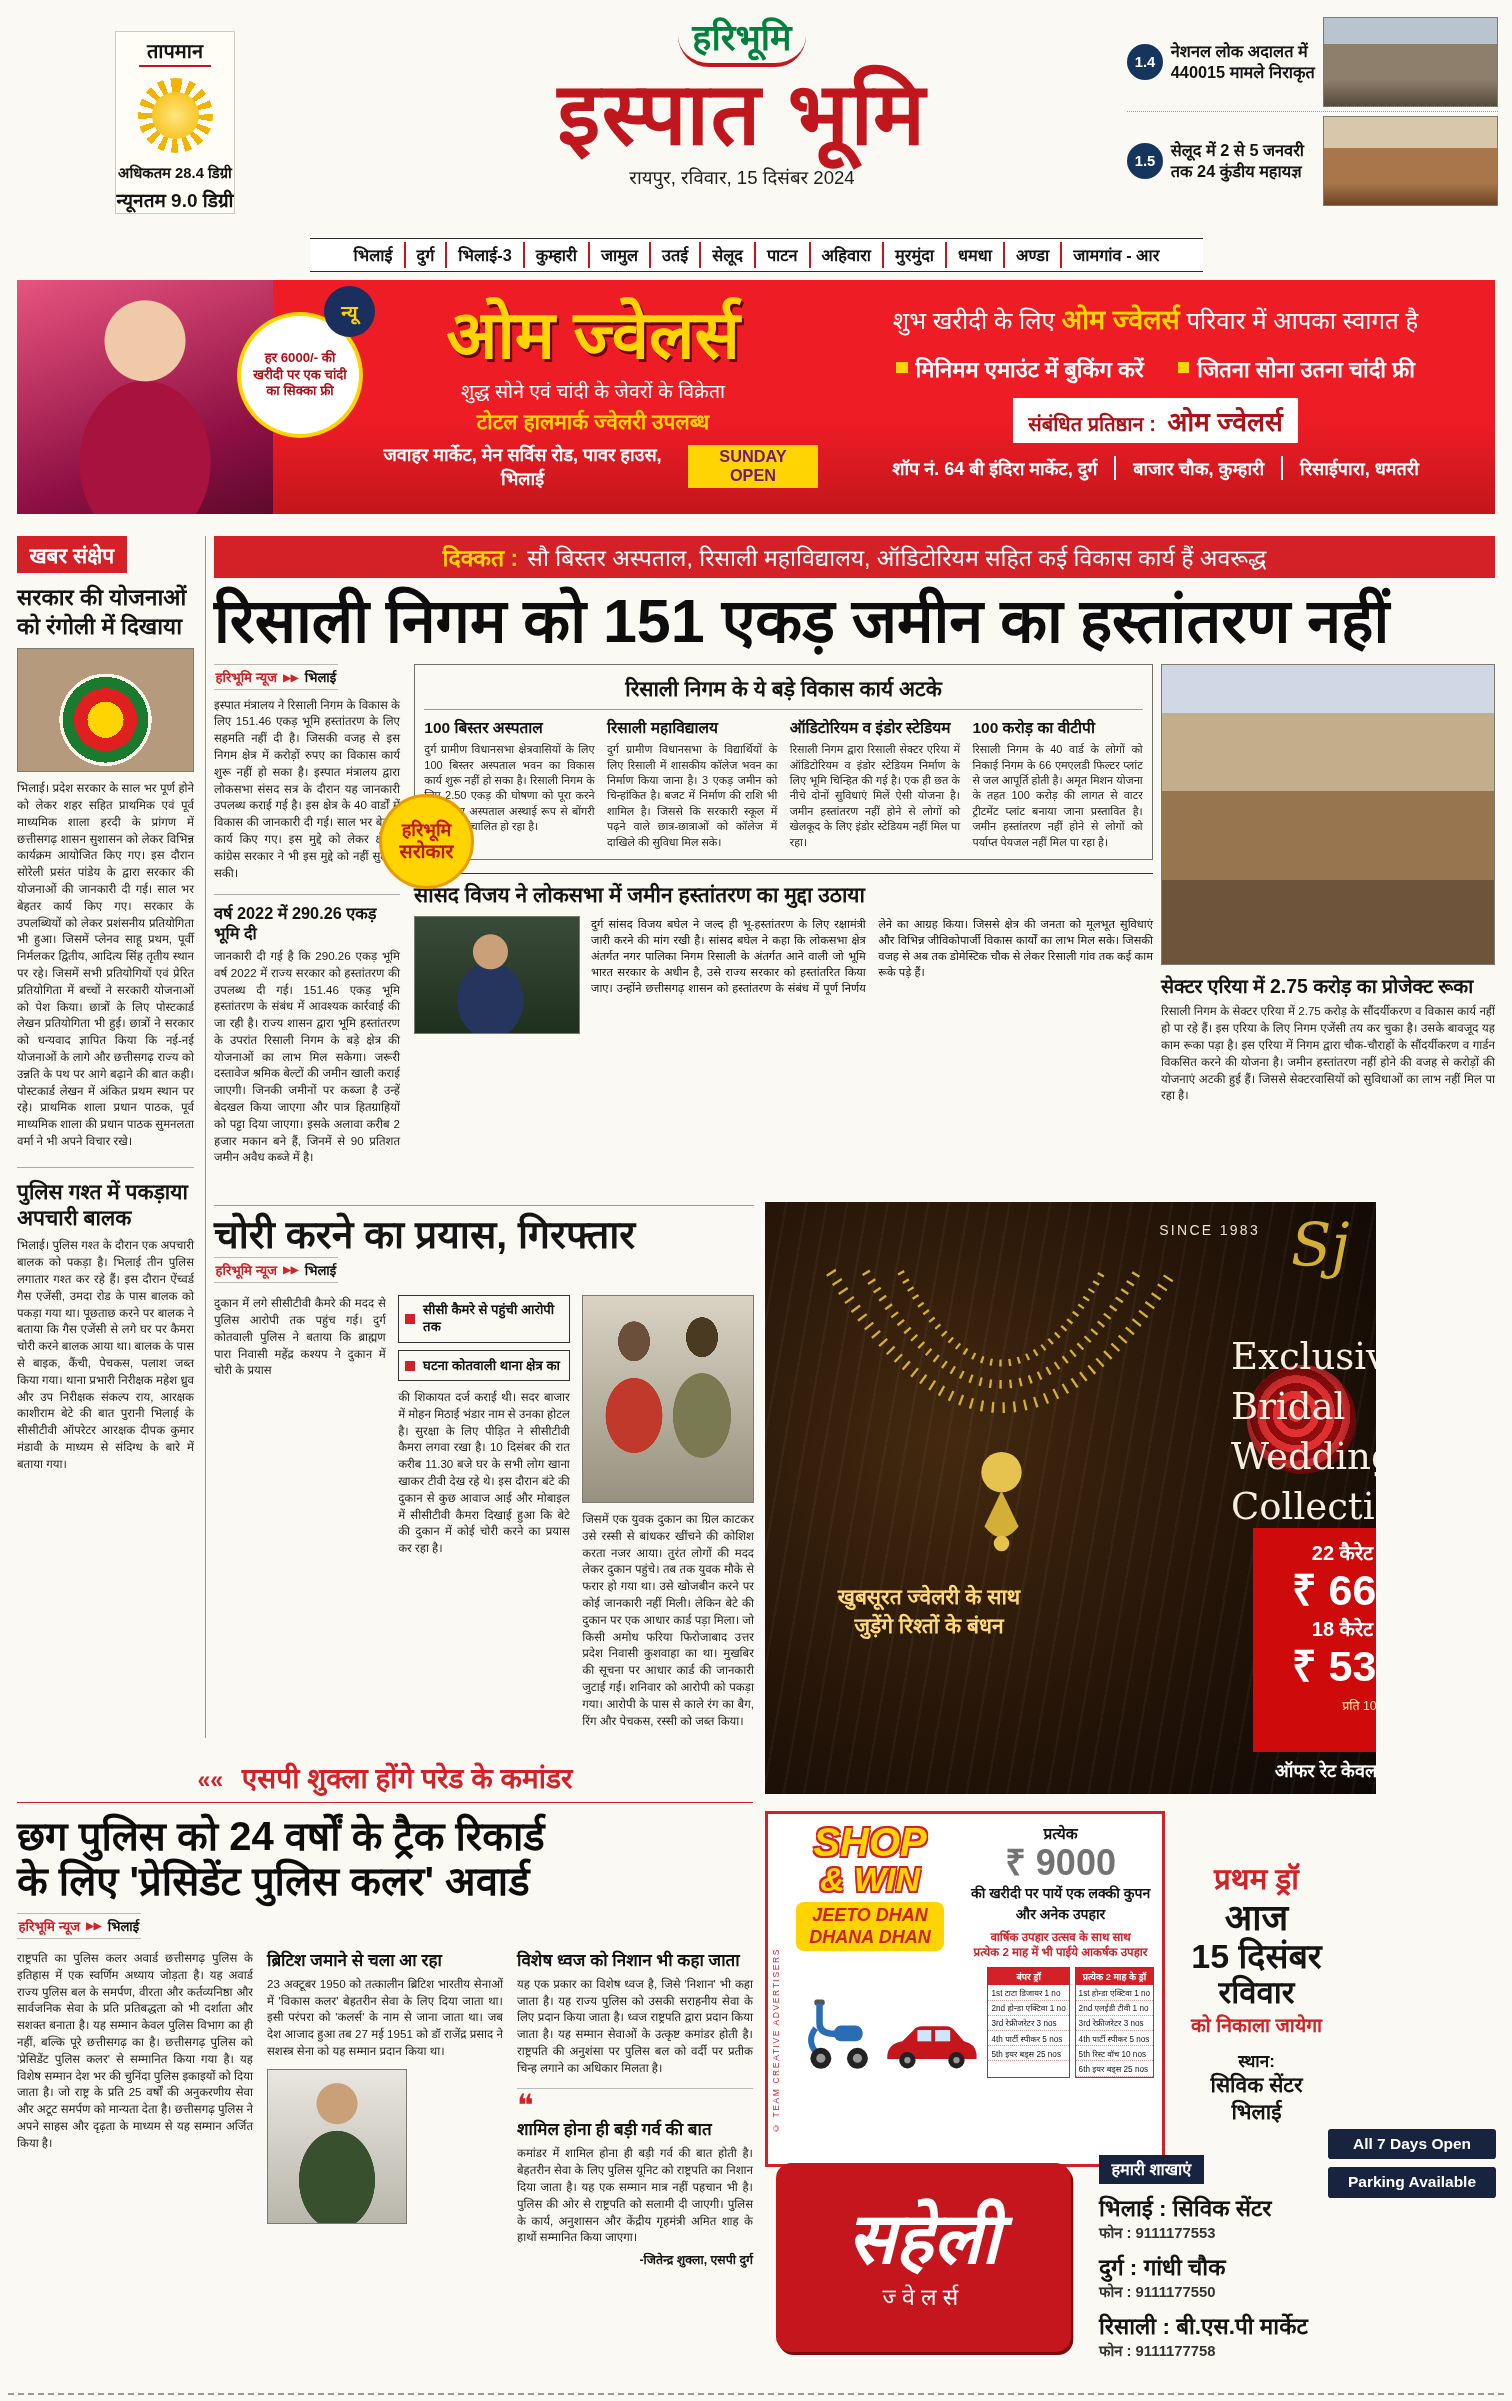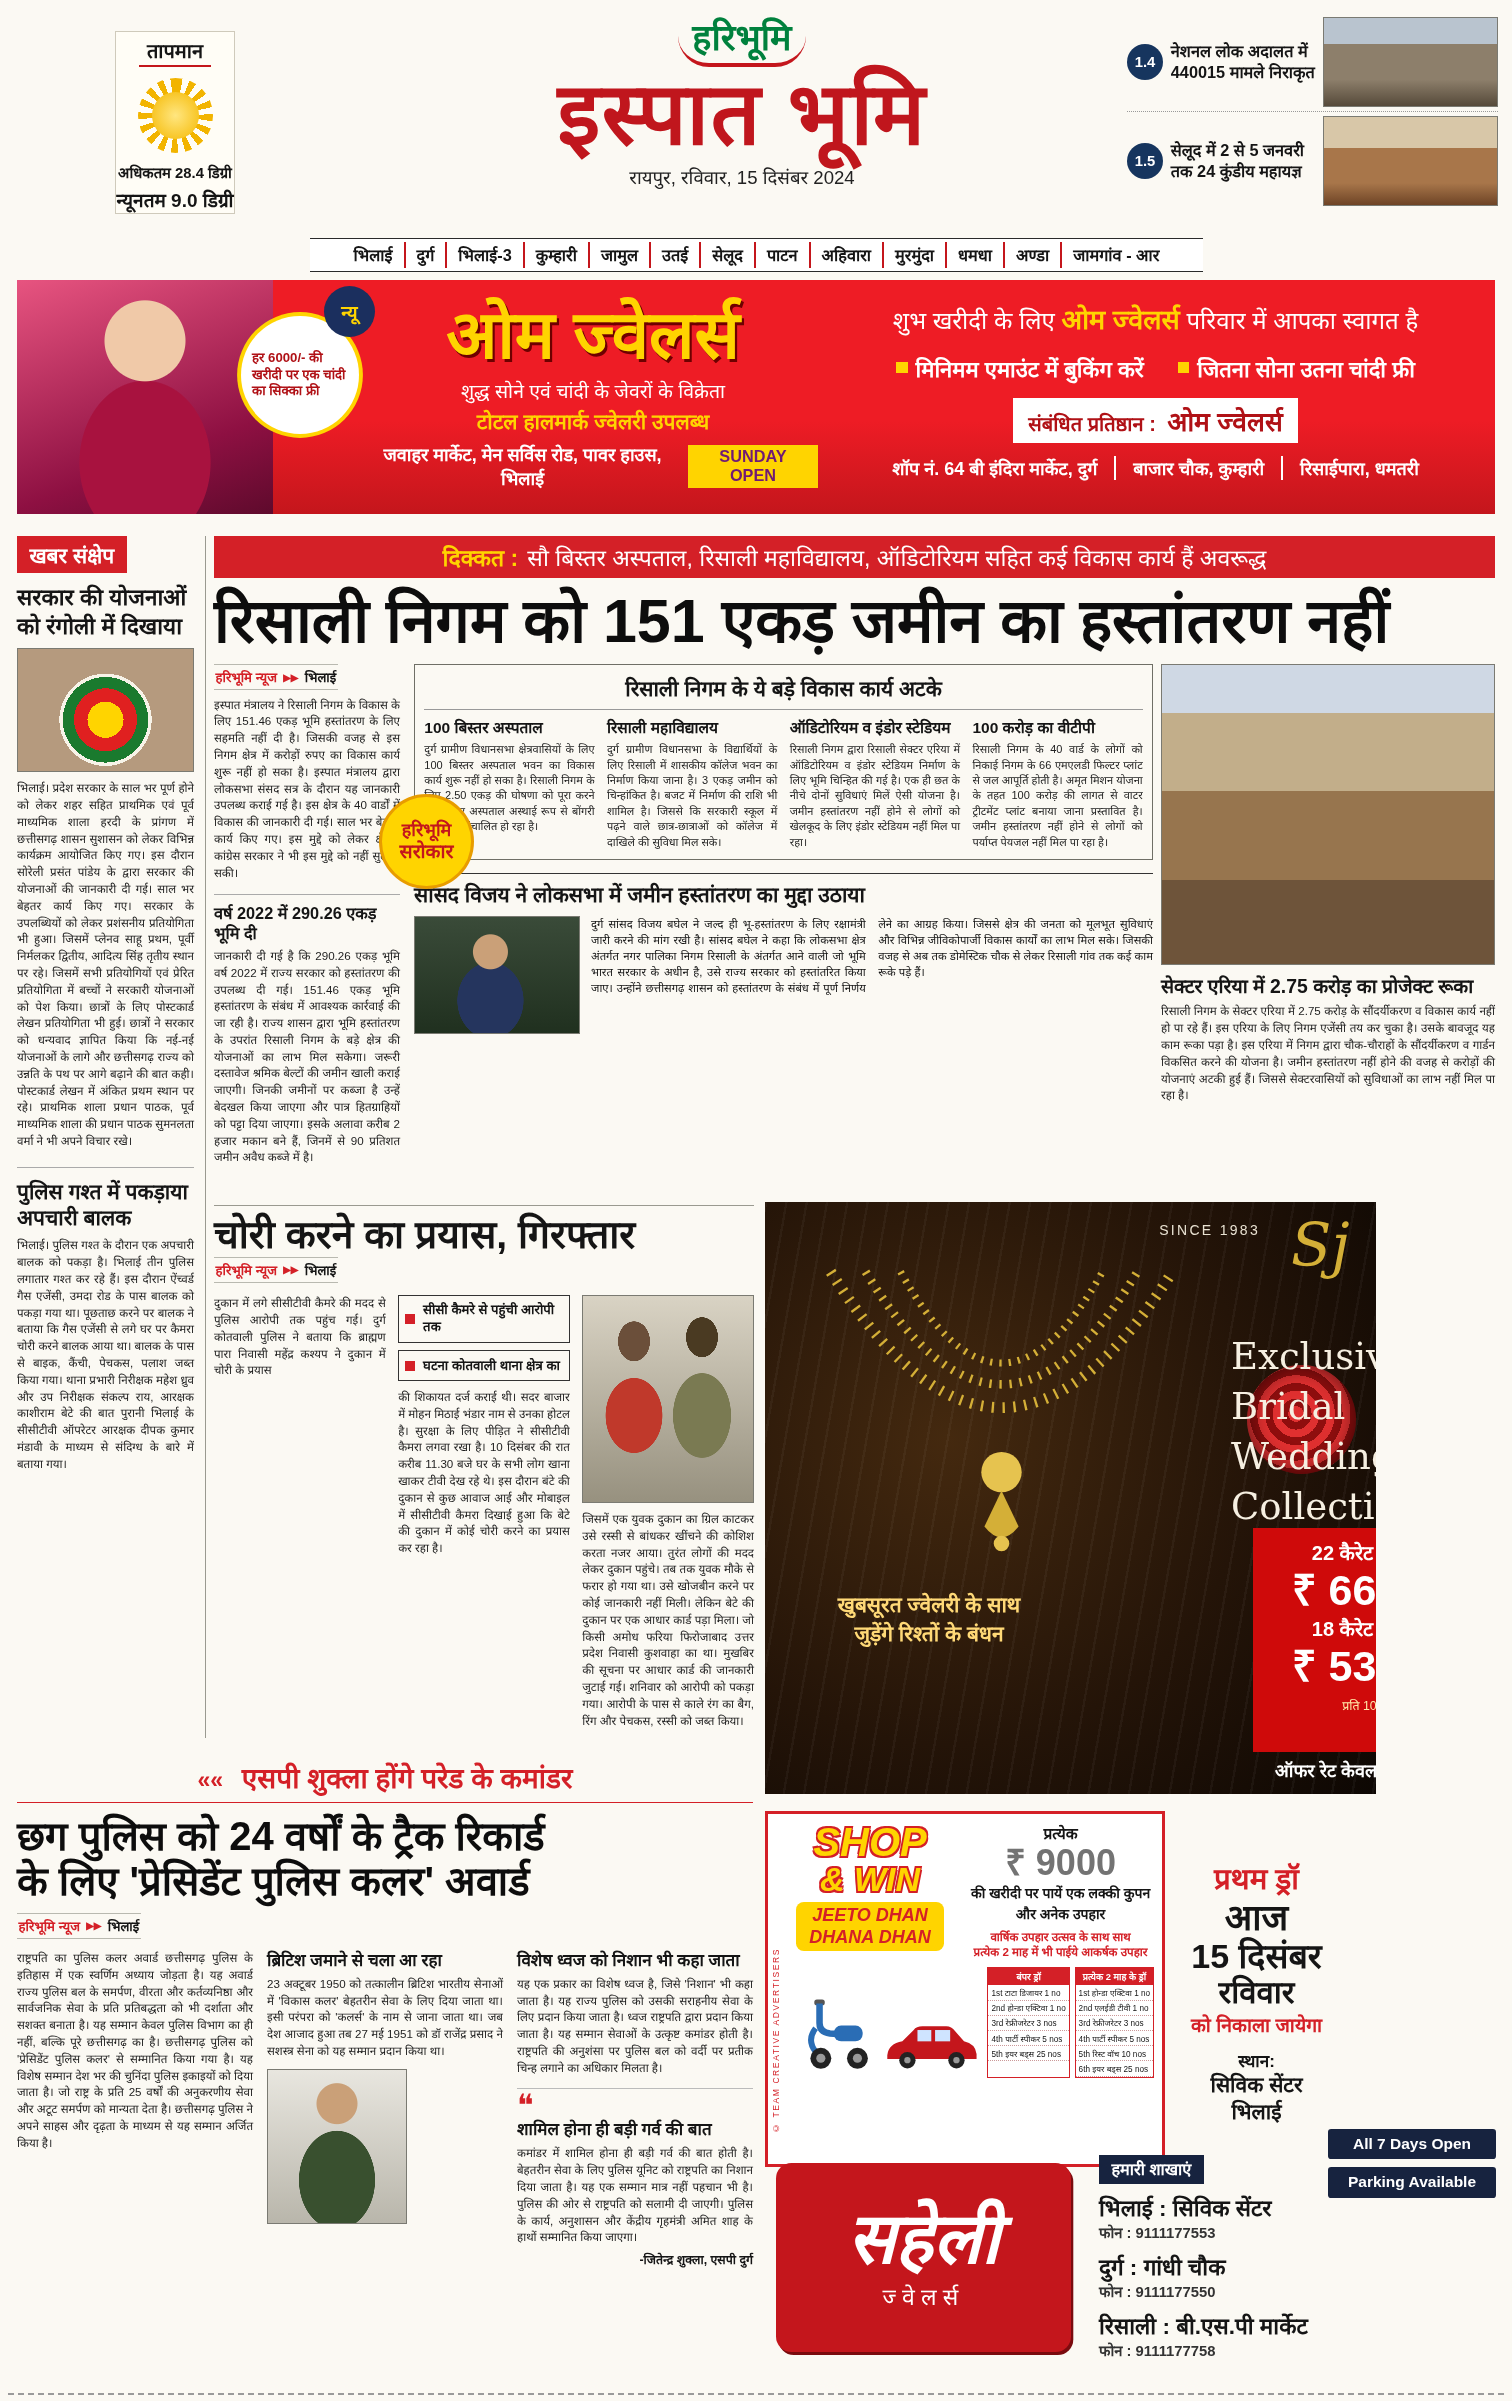--- a/index.html
+++ b/index.html
@@ -44,21 +44,21 @@
   .nav span + span{border-left:2.3px solid #c4161c;}
 
   
   .om{position:absolute;left:17px;top:280px;width:1478px;height:234px;color:#fff;
       background:linear-gradient(180deg,#ee1c25 0 60%,#c4161c);overflow:hidden;}
   .om-photo{position:absolute;left:0;top:0;width:256px;height:234px;
       background:radial-gradient(circle at 50% 26%,#f0c9a8 0 40px,transparent 41px),
                  radial-gradient(ellipse 93px 116px at 50% 78%,#a8123f 0 70%,transparent 71%),
                  linear-gradient(160deg,#e75480,#8e1042 70%,#5e0a2c);}
   .om-coin{position:absolute;left:224px;top:36px;width:118px;height:118px;border-radius:50%;background:#fff;
-      color:#b01116;font-size:13.2px;font-weight:bold;display:flex;align-items:center;
+      color:#b01116;font-size:13.2px;font-weight:bold;text-align:center;display:flex;align-items:center;
       padding:11px;line-height:1.25;box-shadow:0 0 0 3.9px #ffd400;}
   .om-new{position:absolute;left:307px;top:6.2px;width:51px;height:51px;border-radius:50%;background:#1b2f5e;
       color:#ffd400;font-size:18.6px;font-weight:bold;display:flex;align-items:center;justify-content:center;}
   .om-center{position:absolute;left:351px;top:20px;width:450px;text-align:center;}
   .om-name{font-size:67px;font-weight:bold;color:#ffd400;text-shadow:2.3px 3.1px 0 #6e0000;line-height:1.05;}
   .om-tag1{font-size:19.4px;margin-top:6.2px;}
   .om-tag2{font-size:21px;font-weight:bold;color:#ffd400;margin-top:3.1px;}
   .om-addr-row{display:flex;align-items:center;justify-content:center;gap:11px;margin-top:7.8px;}
   .om-addr{font-size:18px;font-weight:bold;}
   .om-sunday{background:#ffd400;color:#701a75;font-weight:bold;font-size:16.3px;padding:2.3px 9.3px;}
@@ -142,21 +142,21 @@
       background:repeating-linear-gradient(100deg,rgba(255,255,255,.04) 0 2.3px,transparent 2.3px 20px);}
   .sj-since{position:absolute;right:116px;top:20px;font-size:14px;letter-spacing:2.3px;color:#e9e2d2;}
   .sj-mono{position:absolute;right:26.4px;top:9.3px;font-family:"DejaVu Serif",serif;font-style:italic;
       font-size:59px;color:#d4af37;}
   .rose{position:absolute;right:20px;top:163px;width:109px;height:109px;border-radius:50%;
       background:repeating-radial-gradient(circle at 45% 45%,#e03030 0 7.8px,#8f0e0e 7.8px 15.5px);
       box-shadow:0 0 23px rgba(0,0,0,.6) inset;}
   .sj-neck{position:absolute;left:18.6px;top:62px;}
   .sj-title{position:absolute;left:466px;top:130px;font-family:"DejaVu Serif",serif;font-size:37px;
       color:#f6efe1;line-height:1.35;}
-  .sj-tag{position:absolute;left:28px;top:388px;width:272px;text-align:center;color:#ffd977;
+  .sj-tag{position:absolute;left:28px;top:380px;width:272px;text-align:center;color:#ffd977;
       font-size:21px;font-weight:bold;line-height:1.4;}
   .sj-price{position:absolute;left:488px;top:326px;width:234px;height:224px;background:#cf0a0a;
       text-align:center;padding-top:11px;}
   .sj-price .pl{font-size:20px;font-weight:bold;}
   .sj-price .pv{font-size:43px;font-weight:bold;line-height:1.15;}
   .sj-price .per{font-size:12.4px;margin-top:4.7px;color:#ffe9a8;}
   .sj-offer{position:absolute;left:488px;top:556px;width:234px;text-align:center;font-size:18px;font-weight:bold;}
 
   
   .police{position:absolute;left:17px;top:1753px;width:736px;height:641px;}

